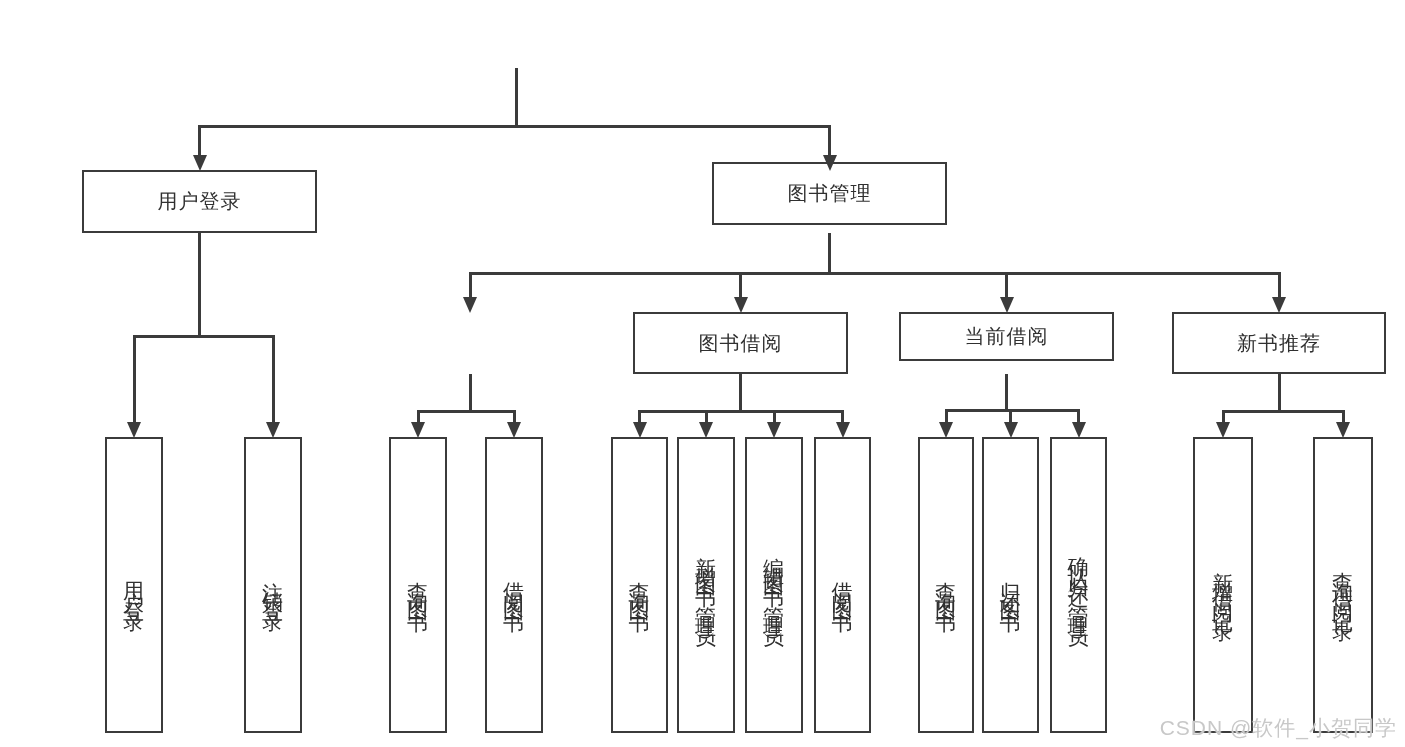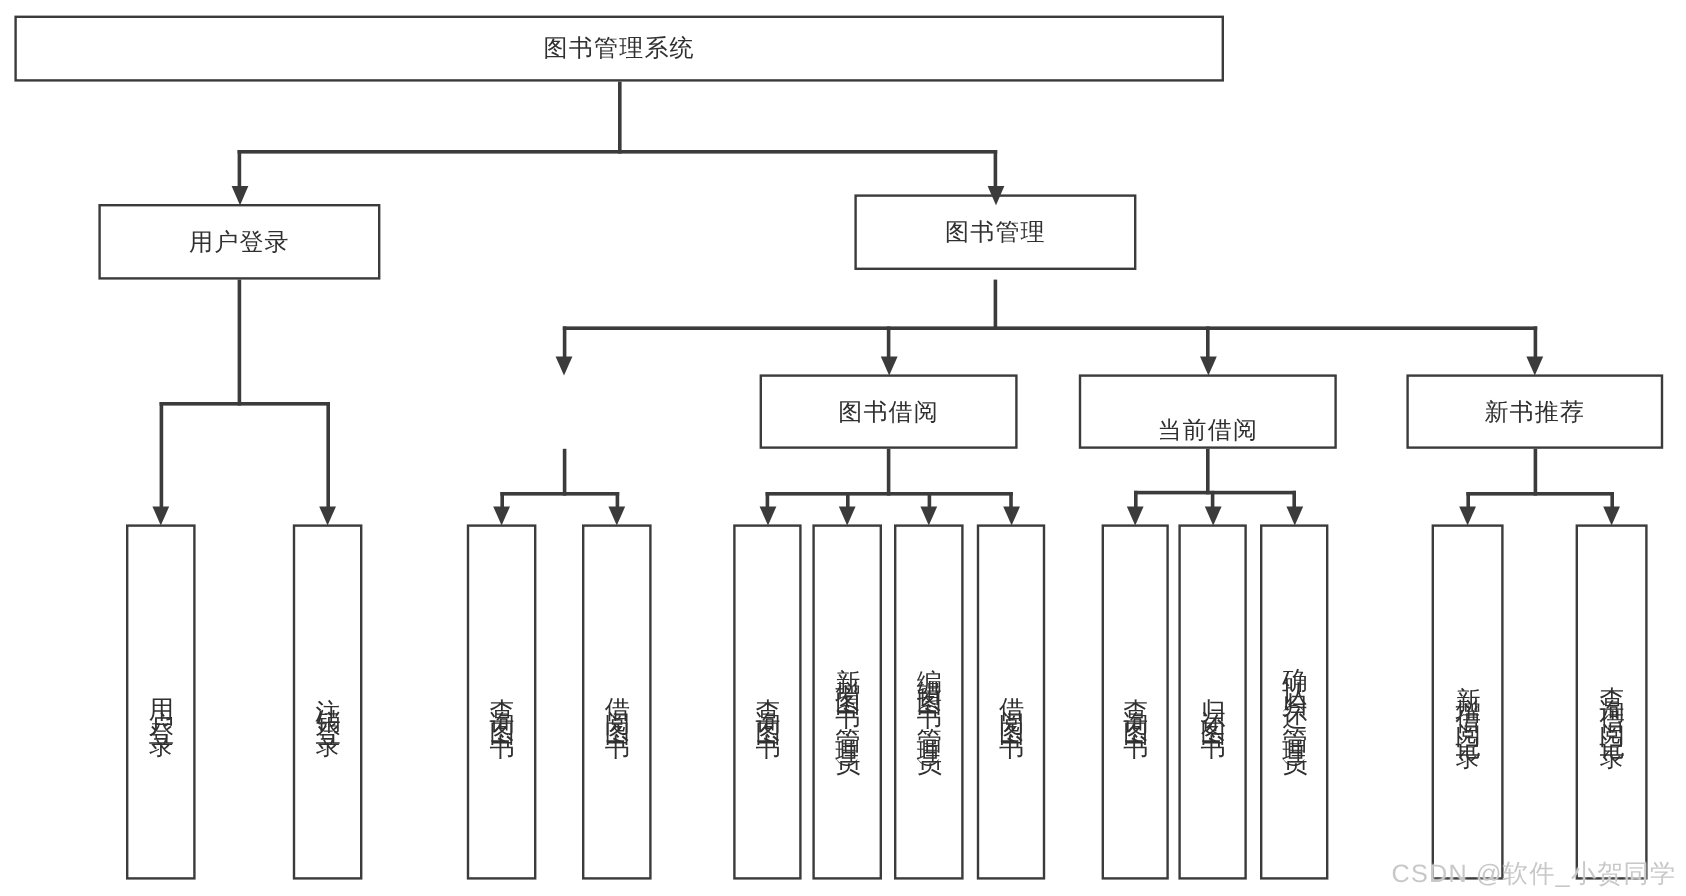--- a/index.html
+++ b/index.html
@@ -64,33 +64,30 @@
     white-space:nowrap;
     z-index:10;
     text-shadow:0 0 2px #ffffff;
   }
 </style>
 </head>
 <body>
 
 <div id="canvas">
   <span class="watermark">CSDN @软件_小贺同学</span>
-<div class="node node-h" style="left: 12px; top: 13px; width: 1008px; height: 55px;">
-      <span class="node-label">图书管理系统</span>
-    </div>
     <div class="node node-h" style="left: 82px; top: 170px; width: 235px; height: 63px;">
       <span class="node-label">用户登录</span>
     </div>
     <div class="node node-h" style="left: 712px; top: 162px; width: 235px; height: 63px;">
       <span class="node-label">图书管理</span>
     </div>
     <div class="node node-h" style="left: 633px; top: 312px; width: 215px; height: 62px; font-family: Liberation Serif, serif;">
       <span class="node-label">图书借阅</span>
     </div>
-    <div class="node node-h" style="left: 899px; top: 312px; width: 215px; height: 62px; align-items: flex-end;">
+    <div class="node node-h" style="left: 899px; top: 312px; width: 215px; height: 49px;">
       <span class="node-label">当前借阅</span>
     </div>
     <div class="node node-h" style="left: 1172px; top: 312px; width: 214px; height: 62px;">
       <span class="node-label">新书推荐</span>
     </div>
     <div class="node node-v" style="left: 105px; top: 437px; width: 58px; height: 296px;">
       <span class="node-label">用户登录</span>
     </div>
     <div class="node node-v" style="left: 244px; top: 437px; width: 58px; height: 296px;">
       <span class="node-label">注销登录</span>

